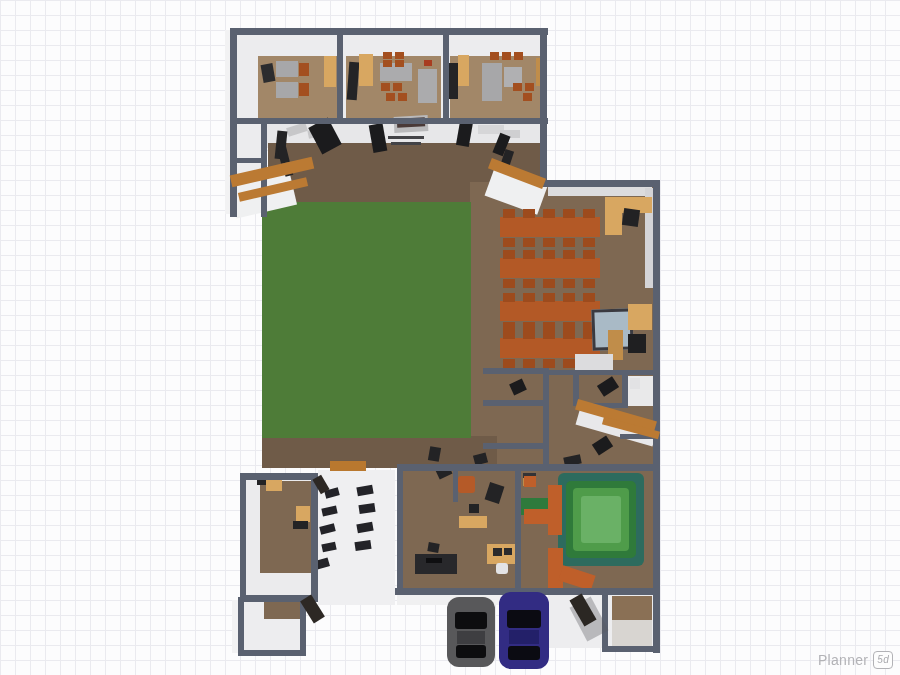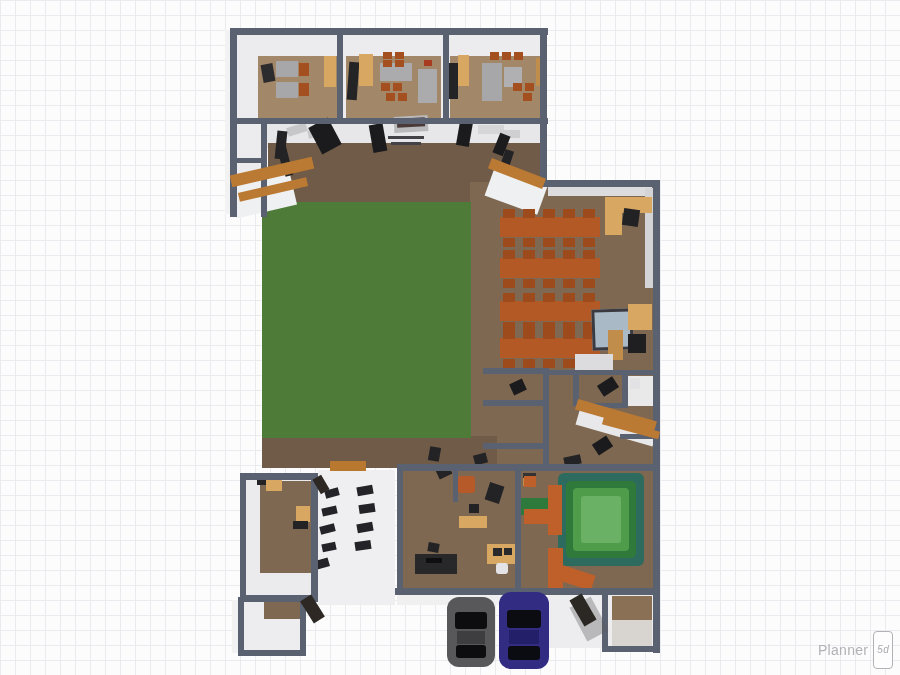--- a/index.html
+++ b/index.html
@@ -7,21 +7,21 @@
   .sh{position:absolute;}
   .tex-planks{background-image:
     repeating-linear-gradient(90deg, rgba(0,0,0,0.13) 0px, rgba(0,0,0,0.13) 1px, transparent 1px, transparent 9px),
     repeating-linear-gradient(90deg, rgba(255,255,255,0.06) 0px, rgba(255,255,255,0.06) 2px, transparent 2px, transparent 5px);}
   .tex-grass{background-image:
     repeating-linear-gradient(90deg, rgba(0,0,0,0.10) 0px, rgba(0,0,0,0.10) 2px, transparent 2px, transparent 5px),
     repeating-linear-gradient(0deg, rgba(15,55,5,0.18) 0px, rgba(15,55,5,0.18) 2px, transparent 2px, transparent 6px),
     repeating-linear-gradient(45deg, rgba(255,255,255,0.06) 0px, rgba(255,255,255,0.06) 1px, transparent 1px, transparent 4px);}
   .tex-rail{background-image:repeating-linear-gradient(90deg, rgba(0,0,0,0.28) 0px, rgba(0,0,0,0.28) 2px, transparent 2px, transparent 8px);}
   .watermark{position:absolute;right:7px;bottom:6px;z-index:50;display:flex;align-items:center;gap:5px;color:#b2b2b6;font-size:14px;letter-spacing:0.3px;}
-  .watermark .logo{display:inline-block;border:1.5px solid #b2b2b6;border-radius:4px;font-size:10px;line-height:1;padding:13px 3px;font-style:italic;color:#a9a9ad;background:#fdfdfd;}
+  .watermark .logo{display:inline-block;border:1.5px solid #b2b2b6;border-radius:4px;font-size:10px;line-height:1;padding:3px 3px;font-style:italic;color:#a9a9ad;background:#fdfdfd;}
 </style>
 </head>
 <body>
 
 <div id="canvas" style="width: 900px; height: 675px; background-color: rgb(252, 252, 253); background-image: linear-gradient(rgb(234, 234, 239) 1px, transparent 1px), linear-gradient(90deg, rgb(234, 234, 239) 1px, transparent 1px); background-size: 15px 15px;">
   <div class="watermark">
     <span>Planner</span>
     <span class="logo">5d</span>
   </div>
 <div class="sh" style="left: 225px; top: 30px; width: 8px; height: 184px; background: rgb(242, 242, 243);"></div>

